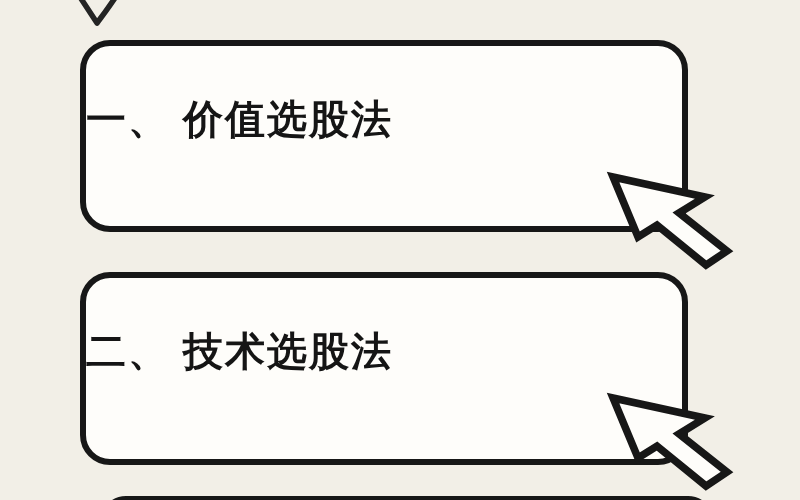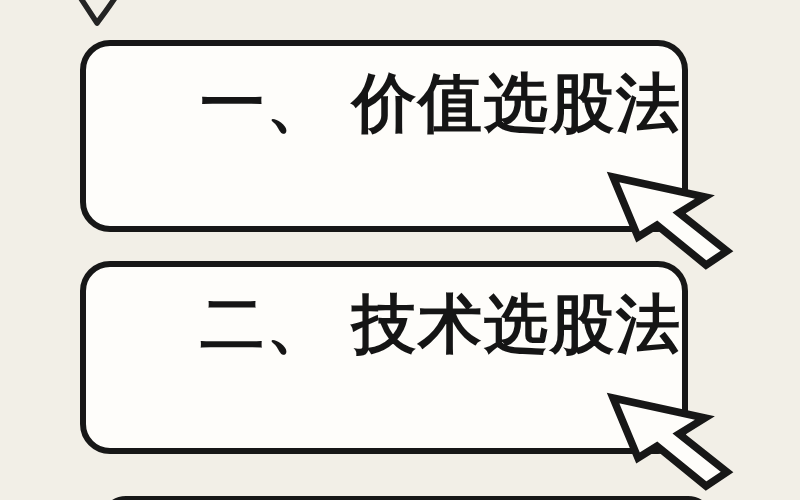--- a/index.html
+++ b/index.html
@@ -14,33 +14,33 @@
   .card {
     position: absolute;
     left: 80px;
     width: 608px;
     background: #fefdfa;
     border: 6px solid #171717;
     border-radius: 30px;
     box-sizing: border-box;
   }
   .card-1 { top: 40px; height: 192px; }
-  .card-2 { top: 261px; height: 193px; }
+  .card-2 { top: 272px; height: 193px; }
   .card-3 {
     left: 100px;
     top: 496px;
     width: 614px;
     height: 60px;
     border-radius: 26px;
   }
   .card-title {
     margin: 0;
-    padding-top: 26px;
-    text-align: right;
-    font-size: 64px;
+    padding-top: 42px;
+    text-align: left;
+    font-size: 40px;
     line-height: 62px;
     font-weight: bold;
     letter-spacing: 2px;
     color: #151515;
     white-space: nowrap;
   }
   .card-desc {
     margin: 10px 0 0 0;
     padding: 0 6px 0 8px;
     font-size: 26px;

